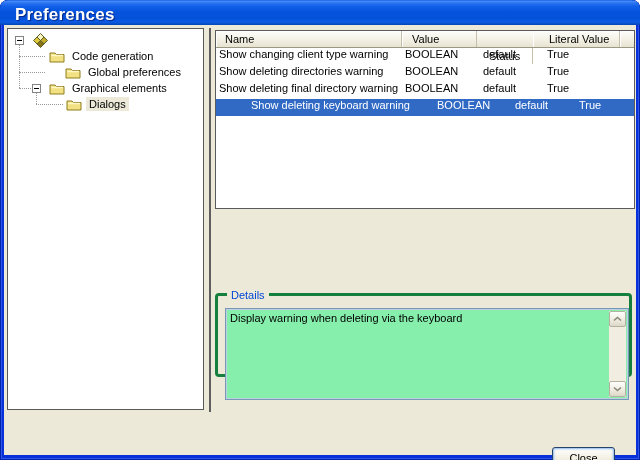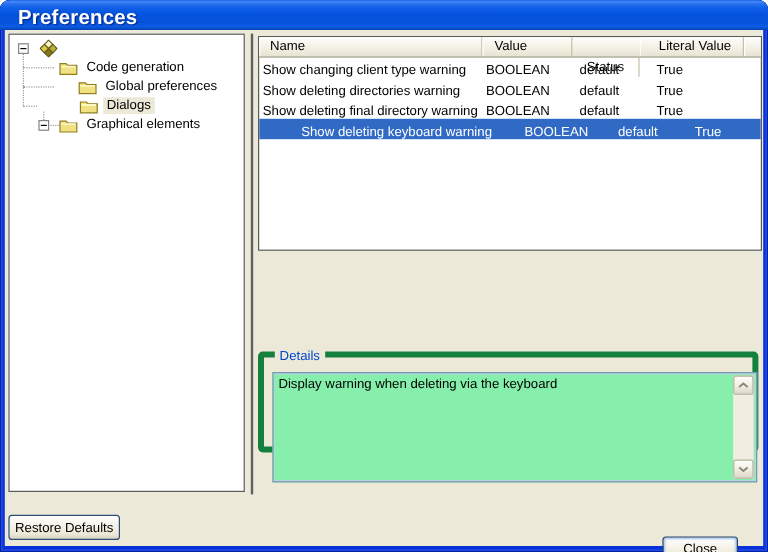--- a/index.html
+++ b/index.html
@@ -65,32 +65,32 @@
   .th{
     height:100%; display:flex; align-items:center;
     border-right:1px solid #c3bfab; box-shadow:inset 1px 1px 0 #fff;
     overflow:hidden; white-space:nowrap; flex:0 0 auto;
   }
   .th.c1{ width:186px; padding-left:9px; }
   .th.c2{ width:75px;  padding-left:10px; }
   .th.c3{ width:56px;  padding-left:12px;margin-top:17px; }
   .th.c4{ width:87px;  padding-left:16px; }
   .th.fill{ flex:1 1 auto; border-right:none; }
-  .trow{ display:flex; height:17px; align-items:flex-end; white-space:nowrap; }
+  .trow{ display:flex; height:17px; align-items:flex-start; white-space:nowrap; }
   .td{ overflow:hidden; flex:0 0 auto; }
   .td.c1{ width:186px; padding-left:3px; }
   .td.c2{ width:75px;  padding-left:3px; }
   .td.c3{ width:56px;  padding-left:6px; }
   .td.c4{ width:87px;  padding-left:14px; }
   .trow.selected{ background:var(--selection,#316ac5); color:#fff;padding-left:32px; }
 
   
   .details-group{
     position:absolute; left:211px; top:268px; width:417px; height:84px;
-    border:5px solid #15803d; border-radius:4px;
+    border:3px solid #15803d; border-radius:4px;
   }
   .group-label{
     position:absolute; left:9px; top:-7px; background:#ece9d8; padding:0 4px;
     color:var(--group-label,#0046d5);
   }
   .details-text{
     position:absolute; left:7px; top:12px; width:404px; height:92px;
     background:#86efac; border:1px solid #7697b5;
     box-shadow:inset 0 0 0 1px #bdd0e2;
   }
@@ -166,42 +166,42 @@
         <span class="expander none"></span>
         <span class="ticon">
           <svg width="16" height="13" viewBox="0 0 16 13">
             <path d="M1 3 h5 l1.5 1.5 H15 V12 H1 Z" fill="#f2e183" stroke="#8f7d1e" stroke-width="1"></path>
             <path d="M2 5.5 H14" stroke="#fdf7c6" stroke-width="1.5"></path>
           </svg>
         </span>
         <span class="tlabel">Global preferences</span>
       </div>
 
-      <div class="tree-row selected" style="padding-left:41px">
-        <span class="expander none"></span>
-        <span class="ticon">
-          <svg width="16" height="13" viewBox="0 0 16 13">
-            <path d="M1 3 h5 l1.5 1.5 H15 V12 H1 Z" fill="#f2e183" stroke="#8f7d1e" stroke-width="1"></path>
-            <path d="M2 5.5 H14" stroke="#fdf7c6" stroke-width="1.5"></path>
-          </svg>
-        </span>
-        <span class="tlabel">Dialogs</span>
-      </div>
-
       <div class="tree-row" style="padding-left:24px">
         <span class="expander">
             <span class="minus"></span>
           </span>
         <span class="ticon">
           <svg width="16" height="13" viewBox="0 0 16 13">
             <path d="M1 3 h5 l1.5 1.5 H15 V12 H1 Z" fill="#f2e183" stroke="#8f7d1e" stroke-width="1"></path>
             <path d="M2 5.5 H14" stroke="#fdf7c6" stroke-width="1.5"></path>
           </svg>
         </span>
         <span class="tlabel">Graphical elements</span>
+      </div>
+
+      <div class="tree-row selected" style="padding-left:41px">
+        <span class="expander none"></span>
+        <span class="ticon">
+          <svg width="16" height="13" viewBox="0 0 16 13">
+            <path d="M1 3 h5 l1.5 1.5 H15 V12 H1 Z" fill="#f2e183" stroke="#8f7d1e" stroke-width="1"></path>
+            <path d="M2 5.5 H14" stroke="#fdf7c6" stroke-width="1.5"></path>
+          </svg>
+        </span>
+        <span class="tlabel">Dialogs</span>
       </div>
     </div>
 
     <div class="sash"></div>
 
     <div class="table-panel">
       <div class="thead">
         <div class="th c1">Name</div>
         <div class="th c2">Value</div>
         <div class="th c3">Status</div>
@@ -247,17 +247,16 @@
           </div>
           <div class="sb-btn down">
             <svg width="11" height="8" viewBox="0 0 11 8">
                 <path d="M2 2.5 L5.5 5.5 L9 2.5" fill="none" stroke="#8b8878" stroke-width="1.6"></path>
               </svg>
           </div>
         </div>
       </div>
     </div>
 
-    <button class="xp-btn restore">Restore Defaults</button>
     <button class="xp-btn close">Close</button>
 
   </div>
 </div>
 
 </body></html>

